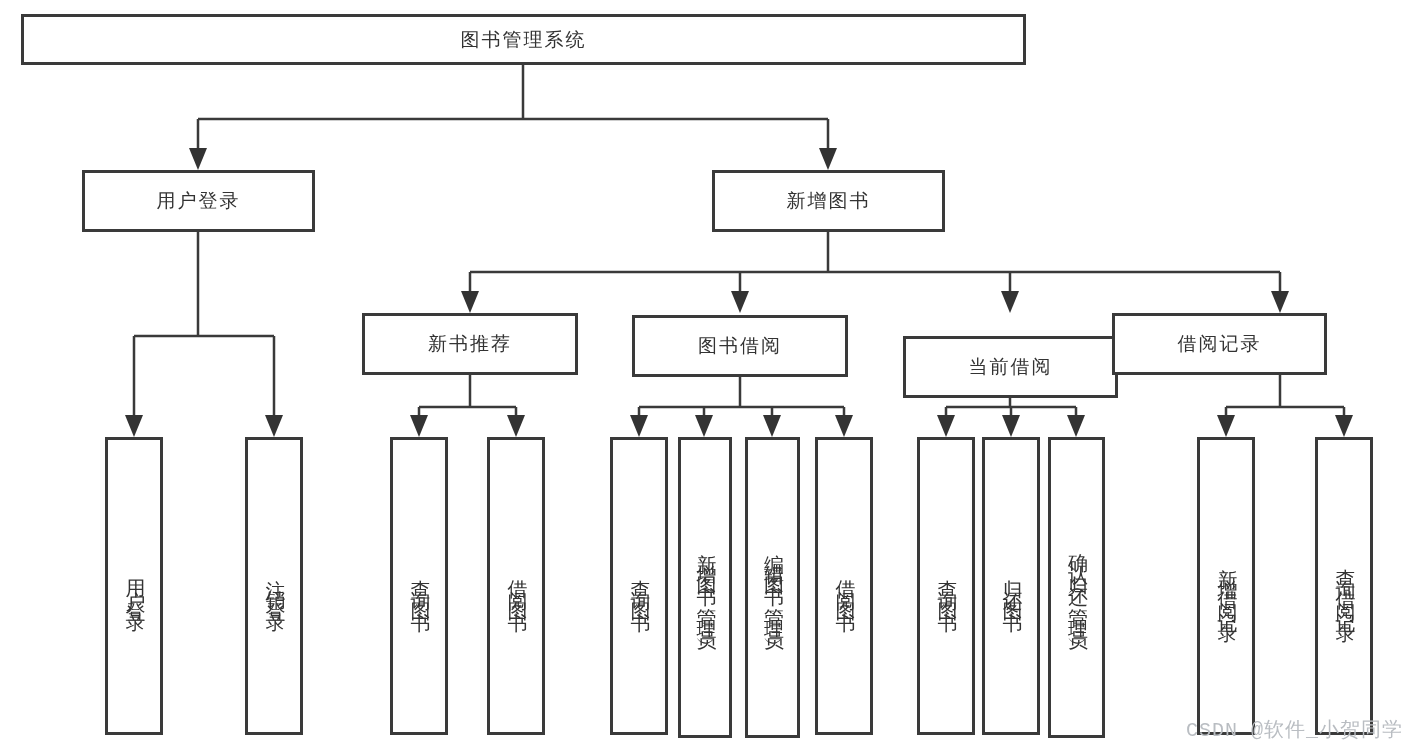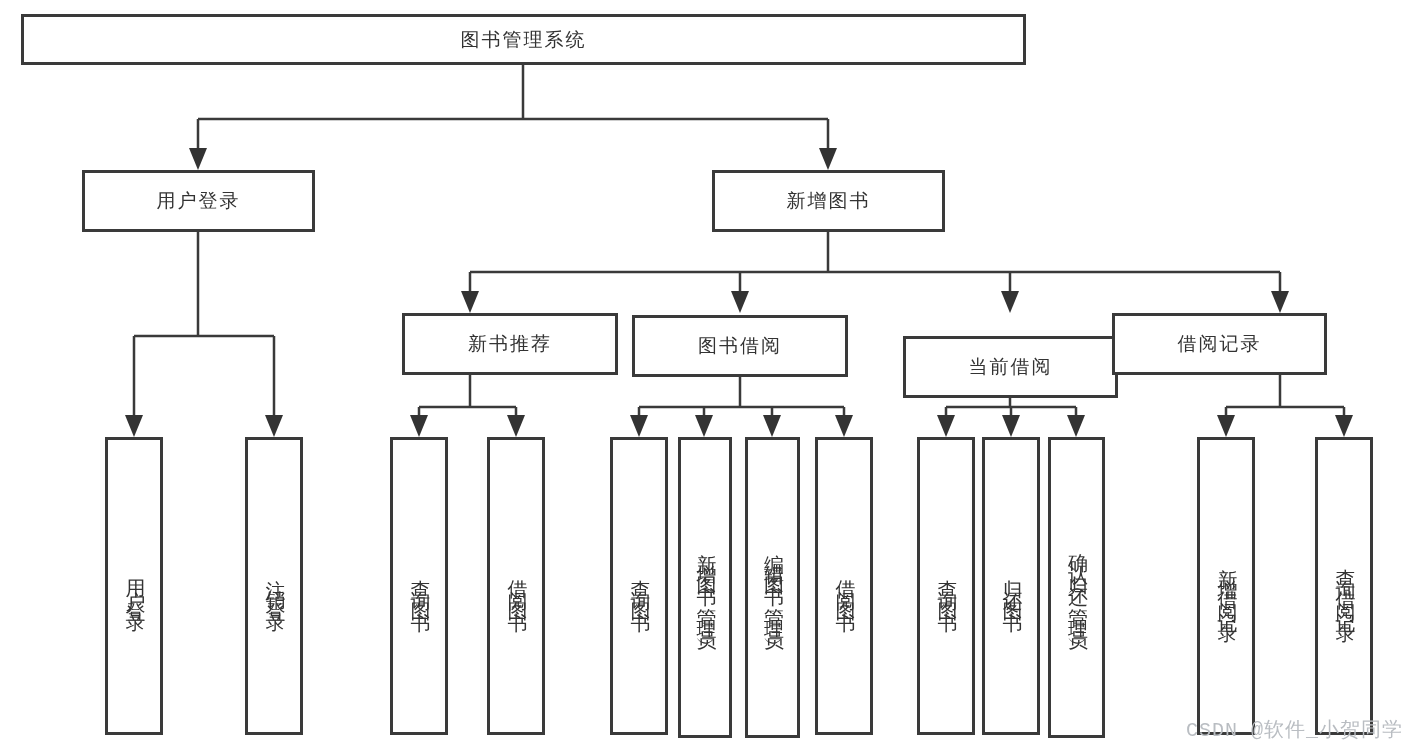--- a/index.html
+++ b/index.html
@@ -99,21 +99,21 @@
     <span class="hlabel">图书管理系统</span>
   </div>
 
   <div class="box" style="left:82px;top:170px;width:233px;height:62px;">
     <span class="hlabel">用户登录</span>
   </div>
   <div class="box" style="left:712px;top:170px;width:233px;height:62px;">
     <span class="hlabel">新增图书</span>
   </div>
 
-  <div class="box" style="left:362px;top:313px;width:216px;height:62px;margin-left:40px;">
+  <div class="box" style="left:362px;top:313px;width:216px;height:62px;">
     <span class="hlabel">新书推荐</span>
   </div>
   <div class="box" style="left:632px;top:315px;width:216px;height:62px;">
     <span class="hlabel">图书借阅</span>
   </div>
   <div class="box" style="left:903px;top:313px;width:215px;height:62px;margin-top:23px;">
     <span class="hlabel">当前借阅</span>
   </div>
   <div class="box" style="left:1112px;top:313px;width:215px;height:62px;">
     <span class="hlabel">借阅记录</span>

